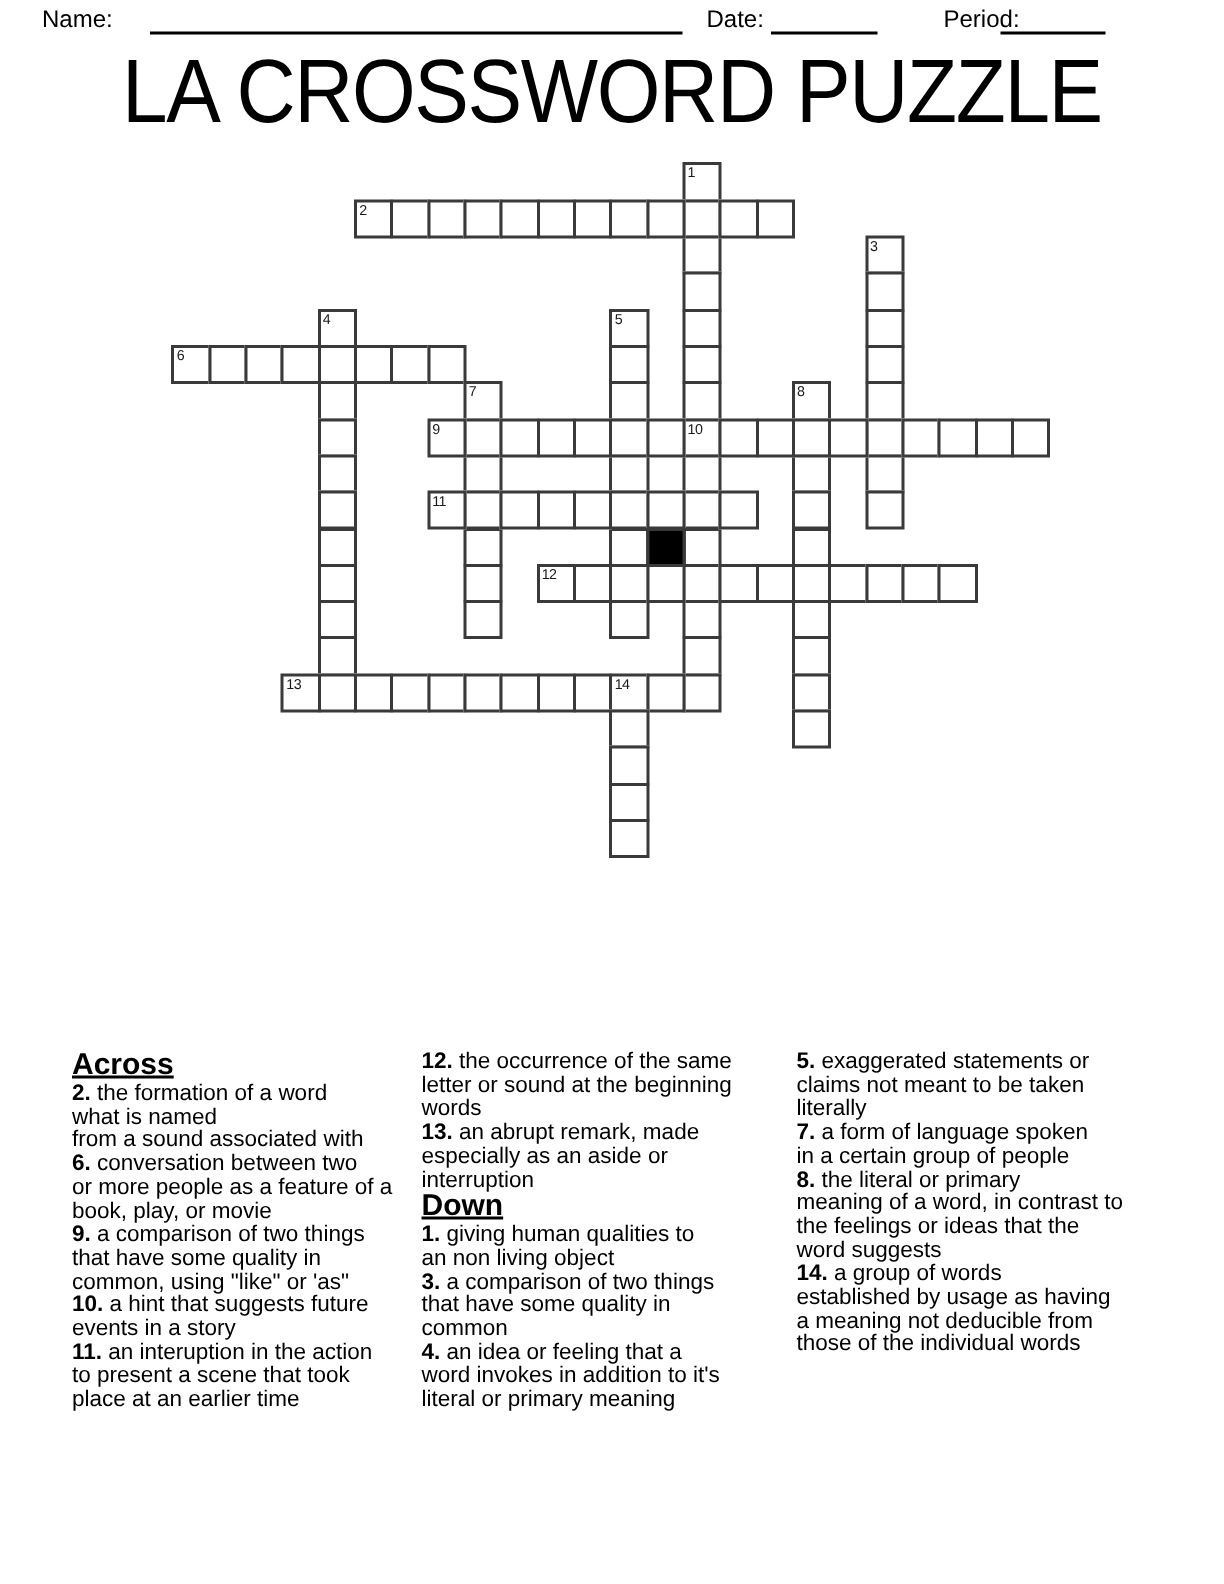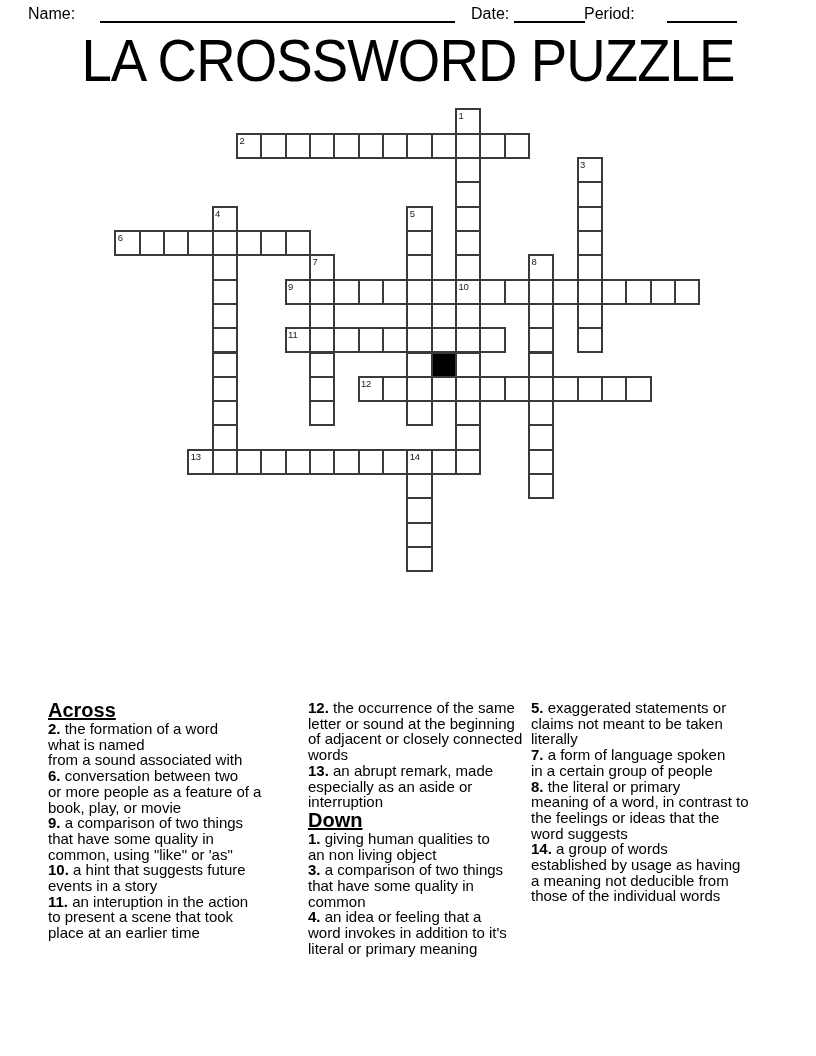--- a/index.html
+++ b/index.html
@@ -34,21 +34,21 @@
   .clue-line b{font-weight:bold;}
 </style>
 </head>
 <body>
 
 <div>
   <span class="hdr-label" style="left:28px">Name:</span>
   <div class="hdr-line" style="left:100px;width:355px"></div>
   <span class="hdr-label" style="left:471px">Date:</span>
   <div class="hdr-line" style="left:514px;width:71px"></div>
-  <span class="hdr-label" style="left:584px">Period:</span>
+  <span class="hdr-label" style="left:629px">Period:</span>
   <div class="hdr-line" style="left:667px;width:70px"></div>
 </div>
 
 <div class="title">LA CROSSWORD PUZZLE</div>
 
 <div class="grid">
     <div class="cell" style="left: 454.92px; top: 108.2px;">
       <span class="cellnum">1</span>
     </div>
     <div class="cell" style="left: 454.92px; top: 132.53px;"></div>
@@ -208,24 +208,23 @@
     <div class="clue-line">book, play, or movie</div>
     <div class="clue-line"><b>9.</b> a comparison of two things</div>
     <div class="clue-line">that have some quality in</div>
     <div class="clue-line">common, using "like" or 'as"</div>
     <div class="clue-line"><b>10.</b> a hint that suggests future</div>
     <div class="clue-line">events in a story</div>
     <div class="clue-line"><b>11.</b> an interuption in the action</div>
     <div class="clue-line">to present a scene that took</div>
     <div class="clue-line">place at an earlier time</div>
   </div>
-<div class="clue-col" style="left:308px">
+<div class="clue-col" style="left:281px">
     <div class="clue-line"><b>12.</b> the occurrence of the same</div>
     <div class="clue-line">letter or sound at the beginning</div>
-    <div class="clue-line">of adjacent or closely connected</div>
     <div class="clue-line">words</div>
     <div class="clue-line"><b>13.</b> an abrupt remark, made</div>
     <div class="clue-line">especially as an aside or</div>
     <div class="clue-line">interruption</div>
     <div class="clue-header">Down</div>
     <div class="clue-line"><b>1.</b> giving human qualities to</div>
     <div class="clue-line">an non living object</div>
     <div class="clue-line"><b>3.</b> a comparison of two things</div>
     <div class="clue-line">that have some quality in</div>
     <div class="clue-line">common</div>

